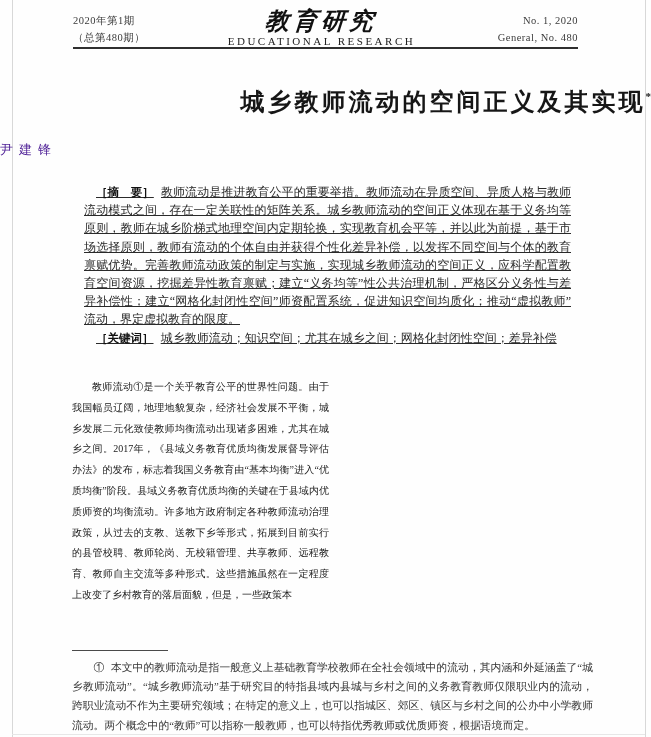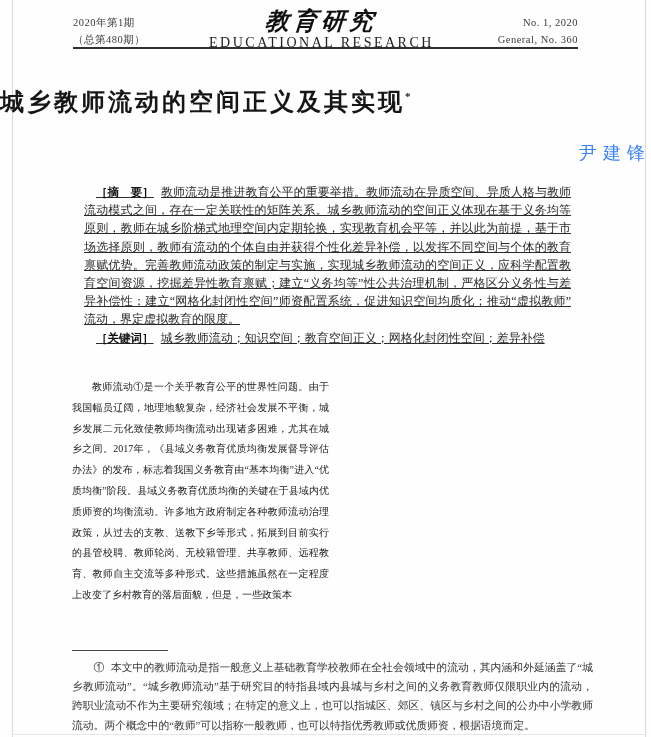--- a/index.html
+++ b/index.html
@@ -20,32 +20,32 @@
     position:absolute;top:11px;left:73px;width:505px;
     display:flex;justify-content:space-between;align-items:center;
   }
   .hdr-side{font-size:10.5px;line-height:17px;color:#3a3a3a;letter-spacing:.5px;}
   .hdr-right{text-align:right;}
   .hdr-center{text-align:center;margin-top:-2px;}
   .journal-cn{
     font-size:24px;font-weight:bold;font-style:italic;
     letter-spacing:4px;color:#111;line-height:24px;transform:skewX(-4deg);display:inline-block;
   }
-  .journal-en{font-size:14px;letter-spacing:2.5px;color:#222;margin-top:2px;}
+  .journal-en{font-size:11px;letter-spacing:2.5px;color:#222;margin-top:2px;}
   .header-rule{position:absolute;top:47px;left:73px;width:505px;height:2px;background:#2f2f2f;}
 
   
   .title{
-    position:absolute;top:86px;left:0;width:100%;text-align:left;
+    position:absolute;top:86px;left:0;width:100%;text-align:right;
     font-size:24px;font-weight:bold;letter-spacing:3px;color:#161616;
   }
   .title sup{font-size:11px;vertical-align:10px;letter-spacing:0;}
   .author{
-    position:absolute;top:141px;left:0;width:100%;text-align:right;
-    font-size:18px;letter-spacing:6px;color:#3b82f6;
+    position:absolute;top:141px;left:0;width:100%;text-align:left;
+    font-size:13px;letter-spacing:6px;color:#4c1d95;
   }
 
   
   .front{
     position:absolute;top:183px;left:84px;width:487px;
     font-size:12px;line-height:18.2px;text-align:justify;color:#2a2a2a;
   }
   .front p{margin:0;text-indent:1em;text-decoration:underline;}
   .front .lbl{font-weight:bold;font-family:"Liberation Sans","DejaVu Sans",sans-serif;font-size:11.5px;color:#111;}
   .front .txt{margin-left:.6em;}
@@ -82,31 +82,31 @@
     <div class="hdr-side hdr-left">
       <div>2020年第1期</div>
       <div>（总第480期）</div>
     </div>
     <div class="hdr-center">
       <div class="journal-cn">教育研究</div>
       <div class="journal-en">EDUCATIONAL  RESEARCH</div>
     </div>
     <div class="hdr-side hdr-right">
       <div>No. 1, 2020</div>
-      <div>General, No. 360</div>
+      <div>General, No. 480</div>
     </div>
   </div>
   <div class="header-rule"></div>
 
   <div class="title"><span>城乡教师流动的空间正义及其实现</span><sup>*</sup></div>
   <div class="author">尹建锋</div>
 
   <div class="front">
     <p><span class="lbl">［摘　要］</span><span class="txt">教师流动是推进教育公平的重要举措。教师流动在异质空间、异质人格与教师流动模式之间，存在一定关联性的矩阵关系。城乡教师流动的空间正义体现在基于义务均等原则，教师在城乡阶梯式地理空间内定期轮换，实现教育机会平等，并以此为前提，基于市场选择原则，教师有流动的个体自由并获得个性化差异补偿，以发挥不同空间与个体的教育禀赋优势。完善教师流动政策的制定与实施，实现城乡教师流动的空间正义，应科学配置教育空间资源，挖掘差异性教育禀赋；建立“义务均等”性公共治理机制，严格区分义务性与差异补偿性；建立“网格化封闭性空间”师资配置系统，促进知识空间均质化；推动“虚拟教师”流动，界定虚拟教育的限度。</span></p>
-    <p><span class="lbl">［关键词］</span><span class="txt">城乡教师流动；知识空间；教育空间正义；网格化封闭性空间；差异补偿</span></p>
+    <p><span class="lbl">［关键词］</span><span class="txt">城乡教师流动；知识空间；尤其在城乡之间；网格化封闭性空间；差异补偿</span></p>
   </div>
 
   <div class="columns">
     <div class="col">
       <p class="indent">教师流动①是一个关乎教育公平的世界性问题。由于我国幅员辽阔，地理地貌复杂，经济社会发展不平衡，城乡发展二元化致使教师均衡流动出现诸多困难，尤其在城乡之间。2017年，《县域义务教育优质均衡发展督导评估办法》的发布，标志着我国义务教育由“基本均衡”进入“优质均衡”阶段。县域义务教育优质均衡的关键在于县域内优质师资的均衡流动。许多地方政府制定各种教师流动治理政策，从过去的支教、送教下乡等形式，拓展到目前实行的县管校聘、教师轮岗、无校籍管理、共享教师、远程教育、教师自主交流等多种形式。这些措施虽然在一定程度上改变了乡村教育的落后面貌，但是，一些政策本</p>
     </div>
     <div class="col">
     </div>
   </div>
 

